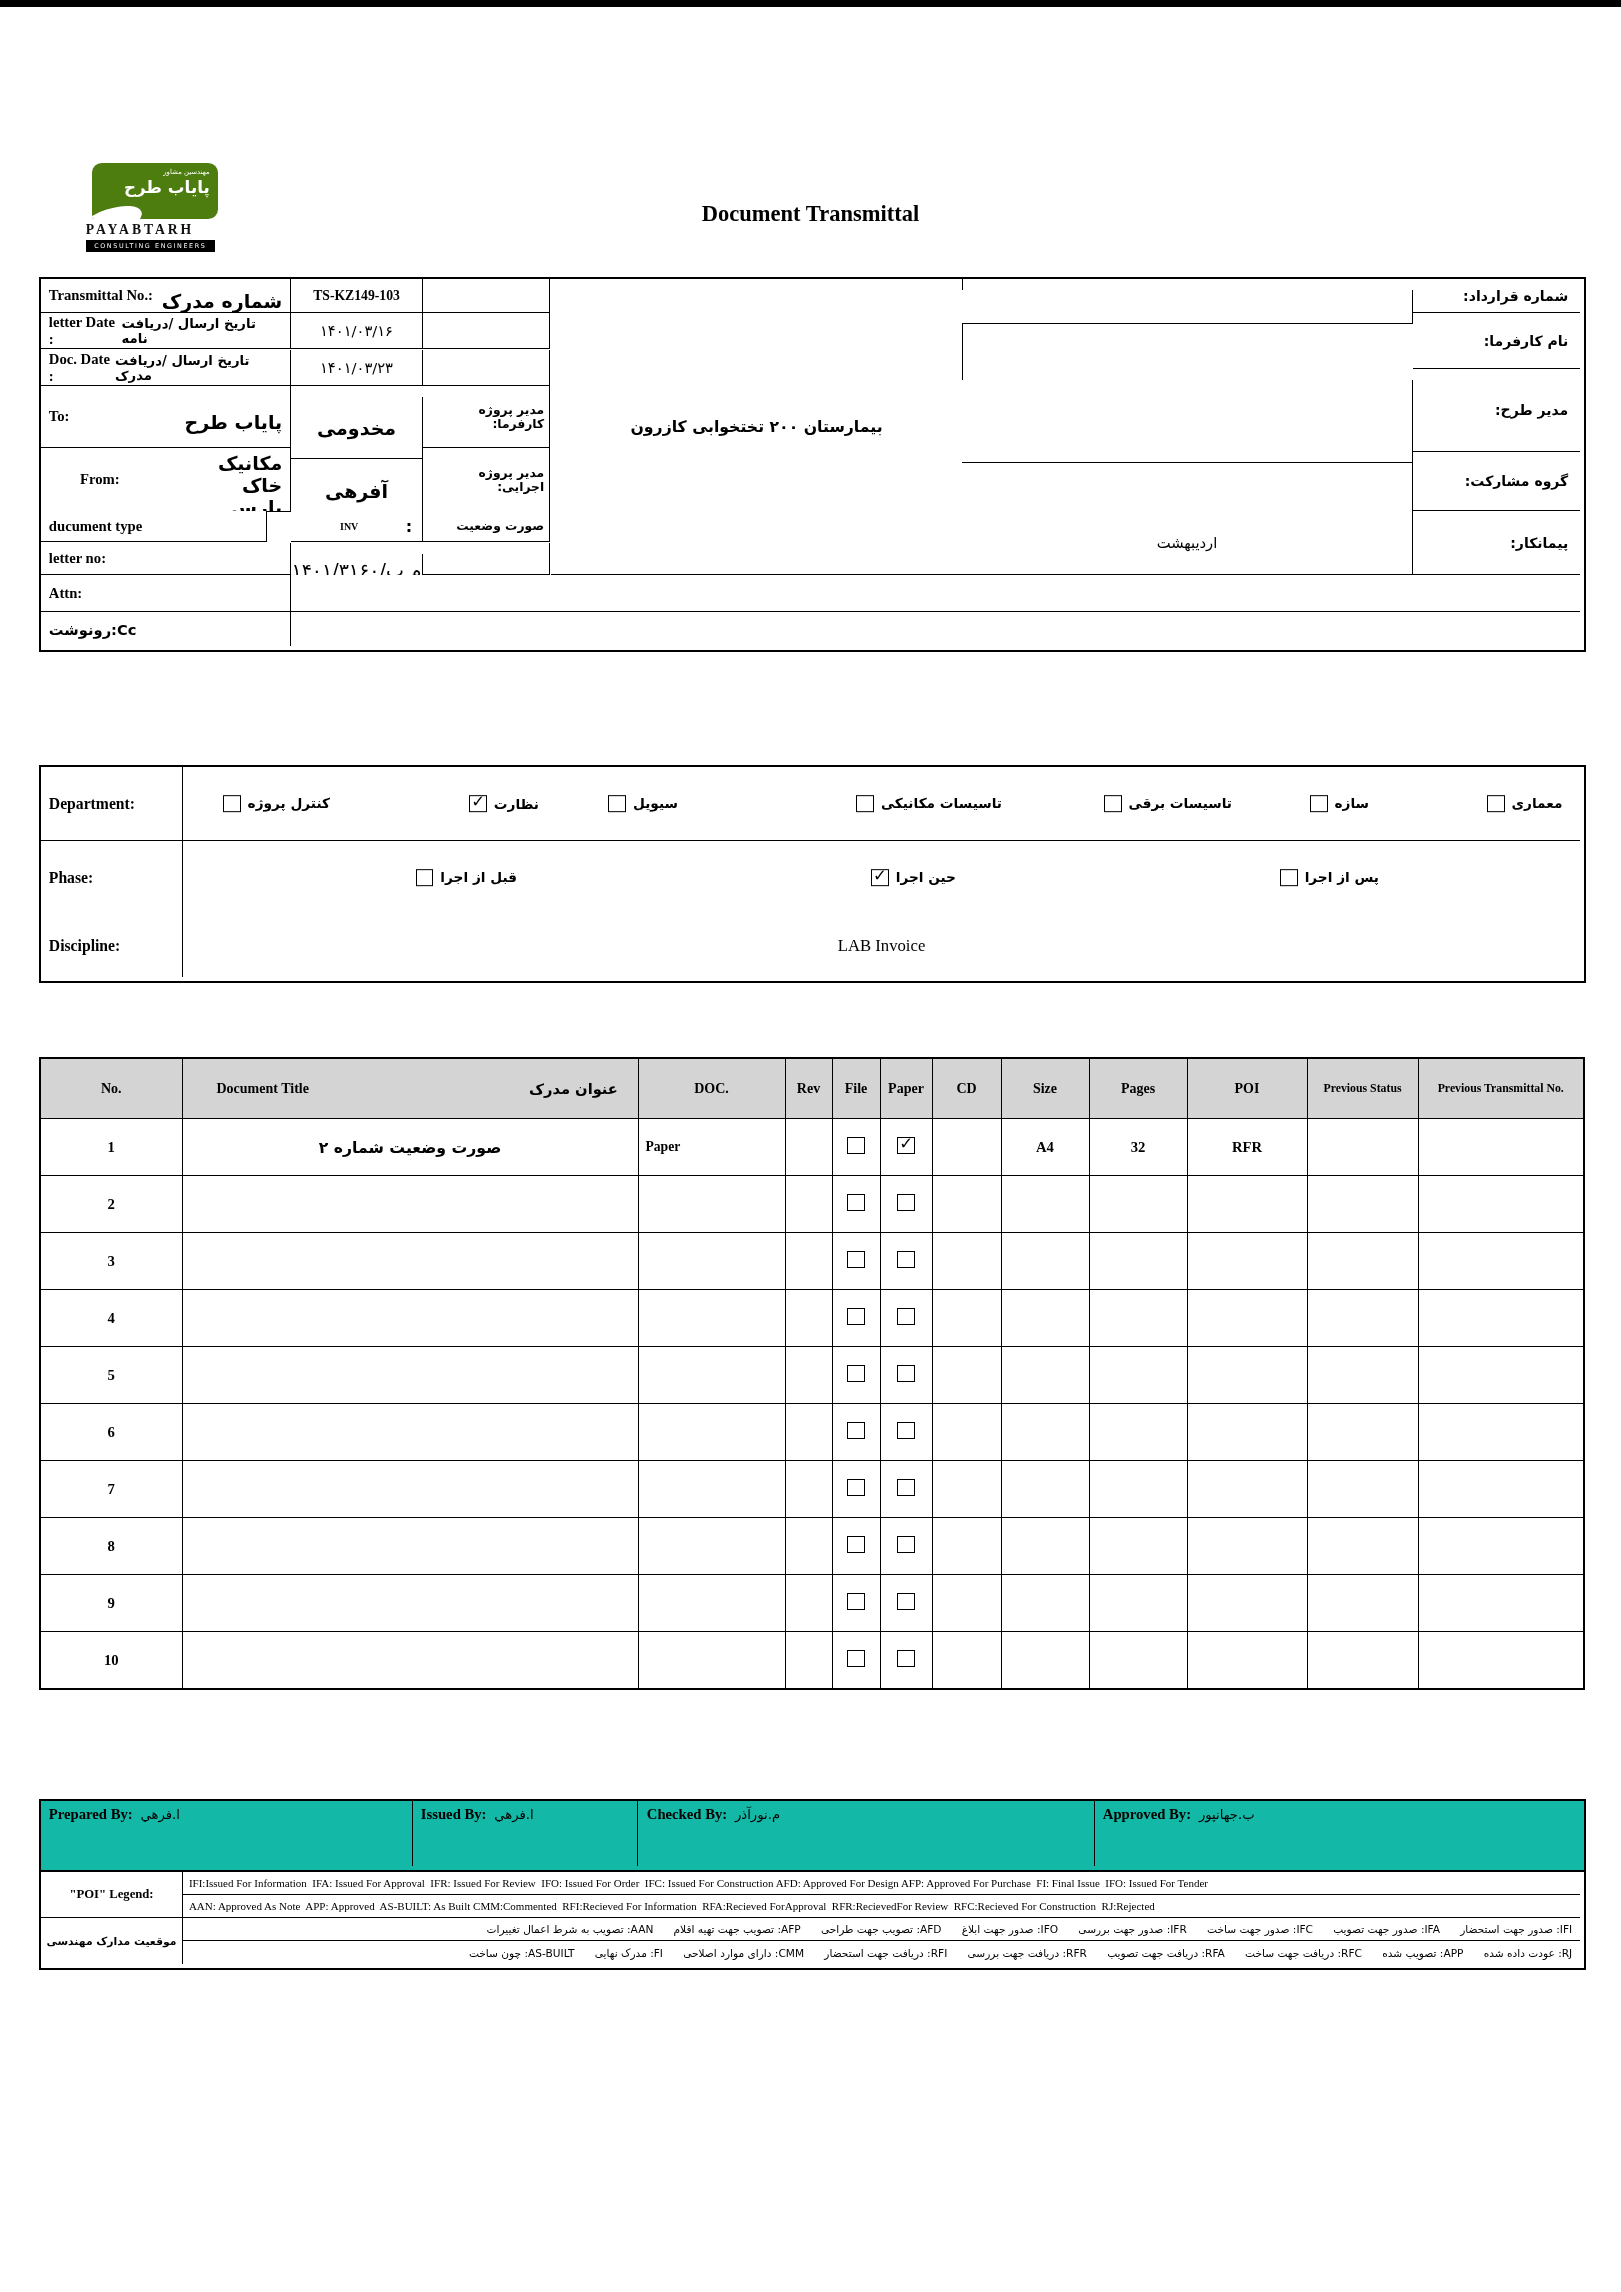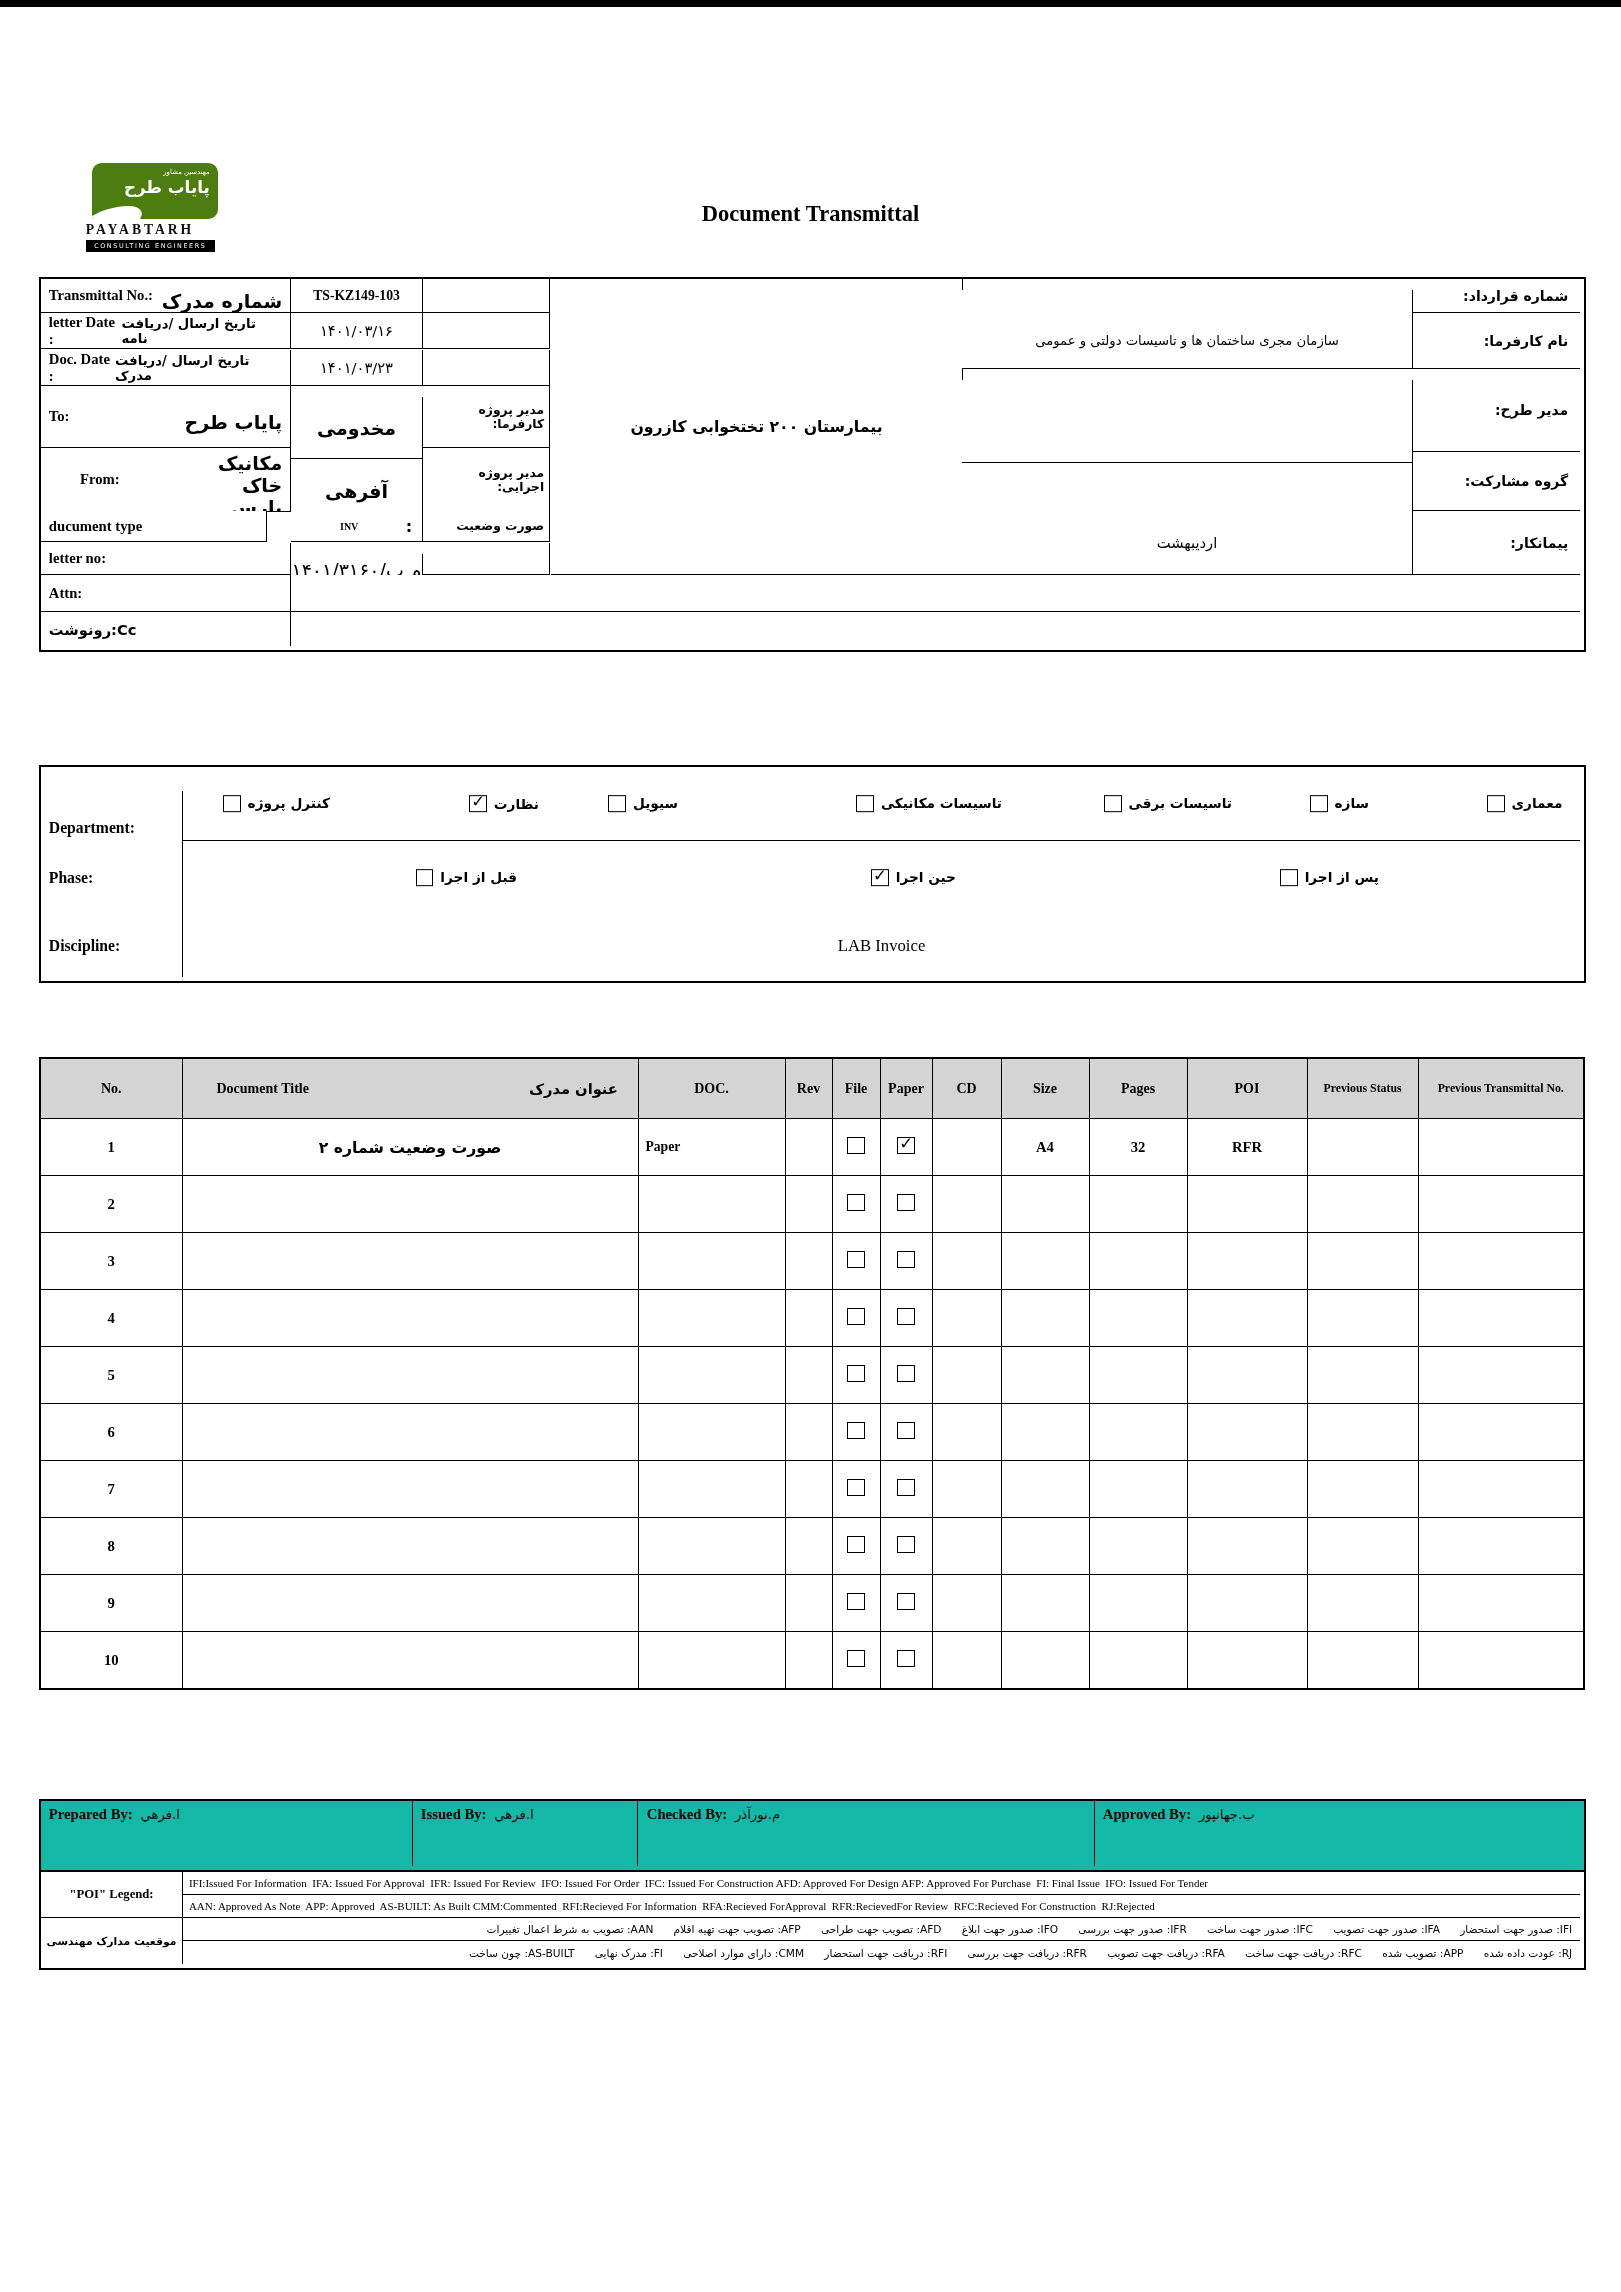--- a/index.html
+++ b/index.html
@@ -161,35 +161,34 @@
     <div class="cell" style="left:0;top:296px;width:250px;height:37px;padding-left:7.8px;">
       <span class="en">Attn:</span>
     </div>
     <div class="cell nbr" style="left:250px;top:296px;width:1289px;height:37px;"></div>
     <div class="cell nbb fa fb f15" style="left:0;top:333px;width:250px;height:34px;direction:rtl;justify-content:flex-end;padding:0 7.8px;">Cc:رونوشت</div>
     <div class="cell nbr nbb" style="left:250px;top:333px;width:1289px;height:34px;"></div>
 
     <div class="cell ctr fa f14" style="left:921px;top:0;width:451px;height:34px;"></div>
     <div class="cell nbr r-lbl fa" style="left:1372px;top:0;width:167px;height:34px;">شماره قرارداد:</div>
 
-    <div class="cell ctr fa f13 rtl" style="left:921px;top:34px;width:451px;height:56px;">سازمان مجری ساختمان ها و تاسیسات دولتی و عمومی</div>
     <div class="cell nbr r-lbl fa" style="left:1372px;top:34px;width:167px;height:56px;">نام کارفرما:</div>
 
     <div class="cell ctr fa f14" style="left:921px;top:90px;width:451px;height:83px;"></div>
     <div class="cell nbr r-lbl fa" style="left:1372px;top:90px;width:167px;height:83px;">مدیر طرح:</div>
 
     <div class="cell ctr fa f14" style="left:921px;top:173px;width:451px;height:59px;"></div>
     <div class="cell nbr r-lbl fa" style="left:1372px;top:173px;width:167px;height:59px;">گروه مشارکت:</div>
 
     <div class="cell ctr fa f15" style="left:921px;top:232px;width:451px;height:64px;">اردیبهشت</div>
     <div class="cell nbr r-lbl fa" style="left:1372px;top:232px;width:167px;height:64px;">پیمانکار:</div>
   </div>
 
   <div class="class-table">
-    <div class="cell" style="left:0;top:0;width:142px;height:74px;margin-top:24px;">
+    <div class="cell" style="left:0;top:0;width:142px;height:74px;">
       <span class="sec-lbl">Department:</span>
     </div>
     <div class="cell nbr" style="left:142px;top:0;width:1397px;height:74px;position:absolute;">
         <div class="chk-item dept-0">
           <span class="cbox"></span>
           <span class="clbl">معماری</span>
         </div>
         <div class="chk-item dept-1">
           <span class="cbox"></span>
           <span class="clbl">سازه</span>

